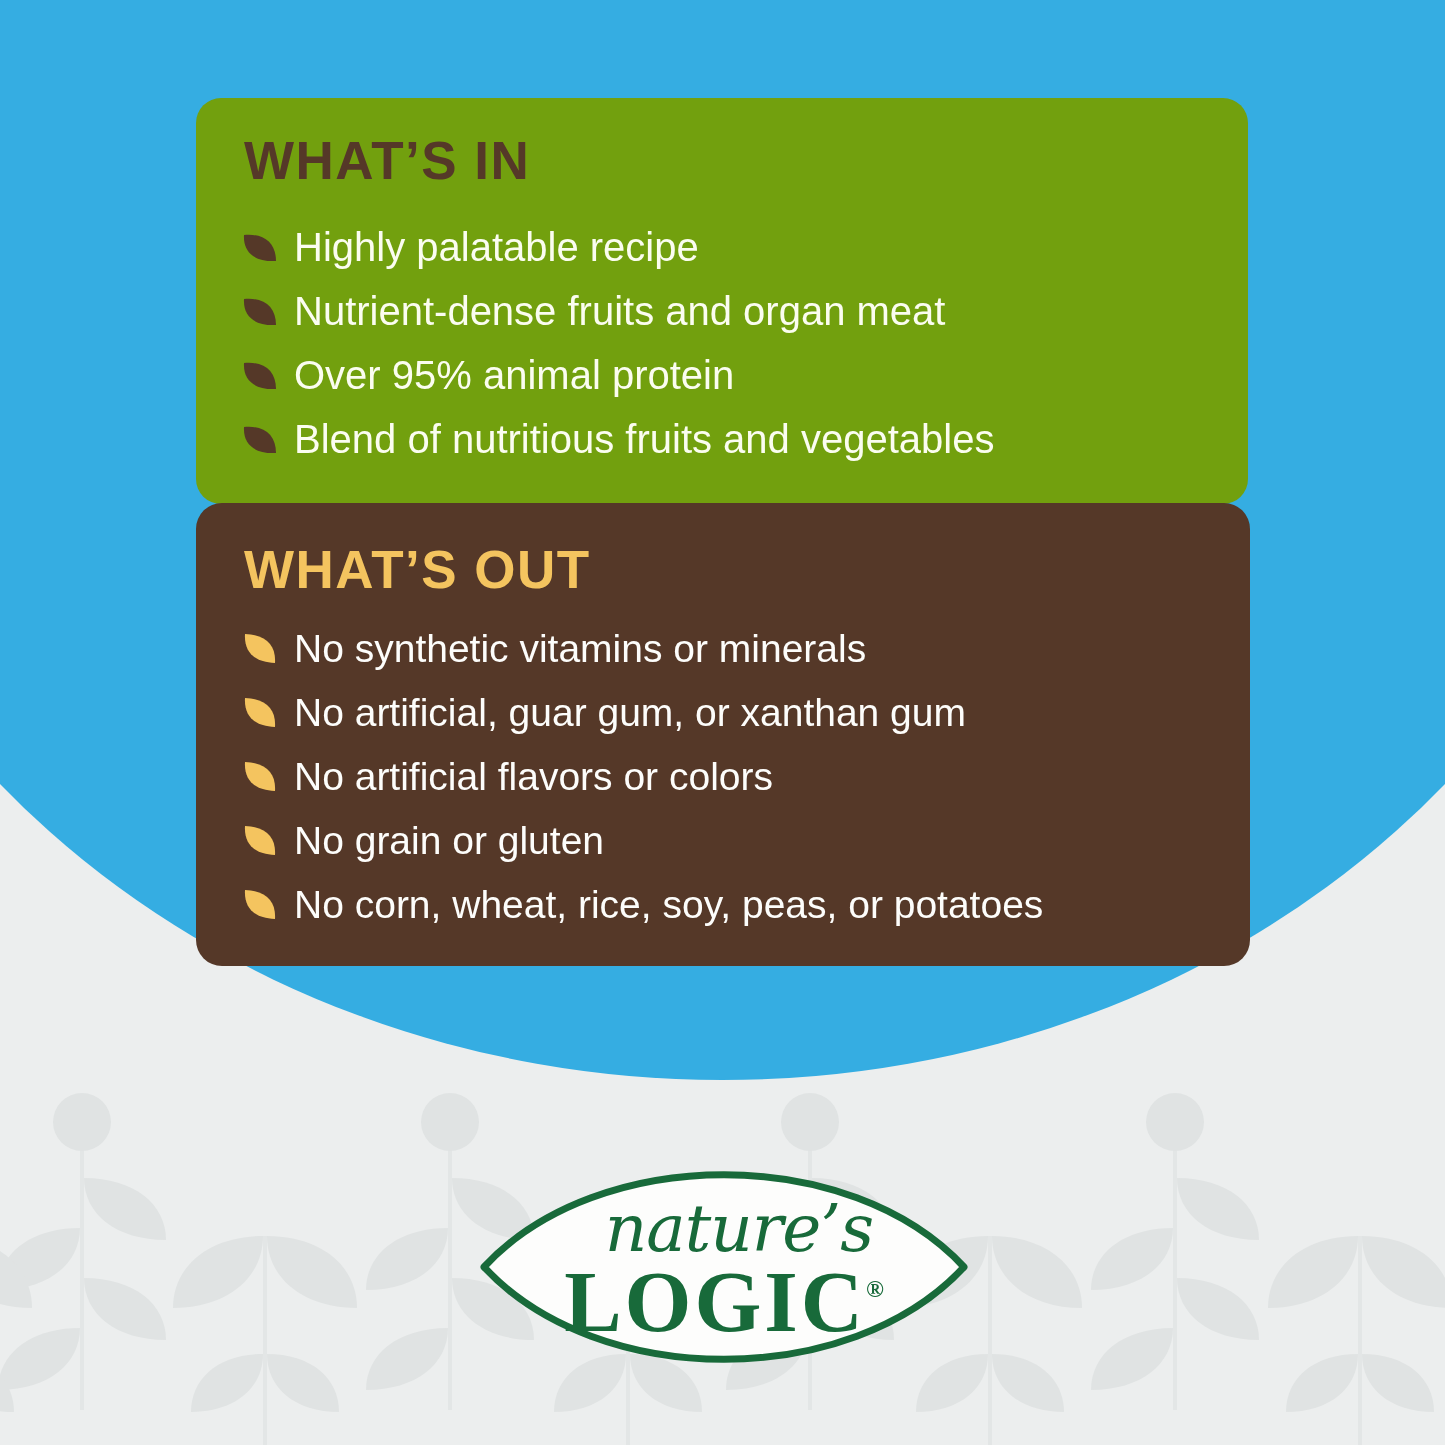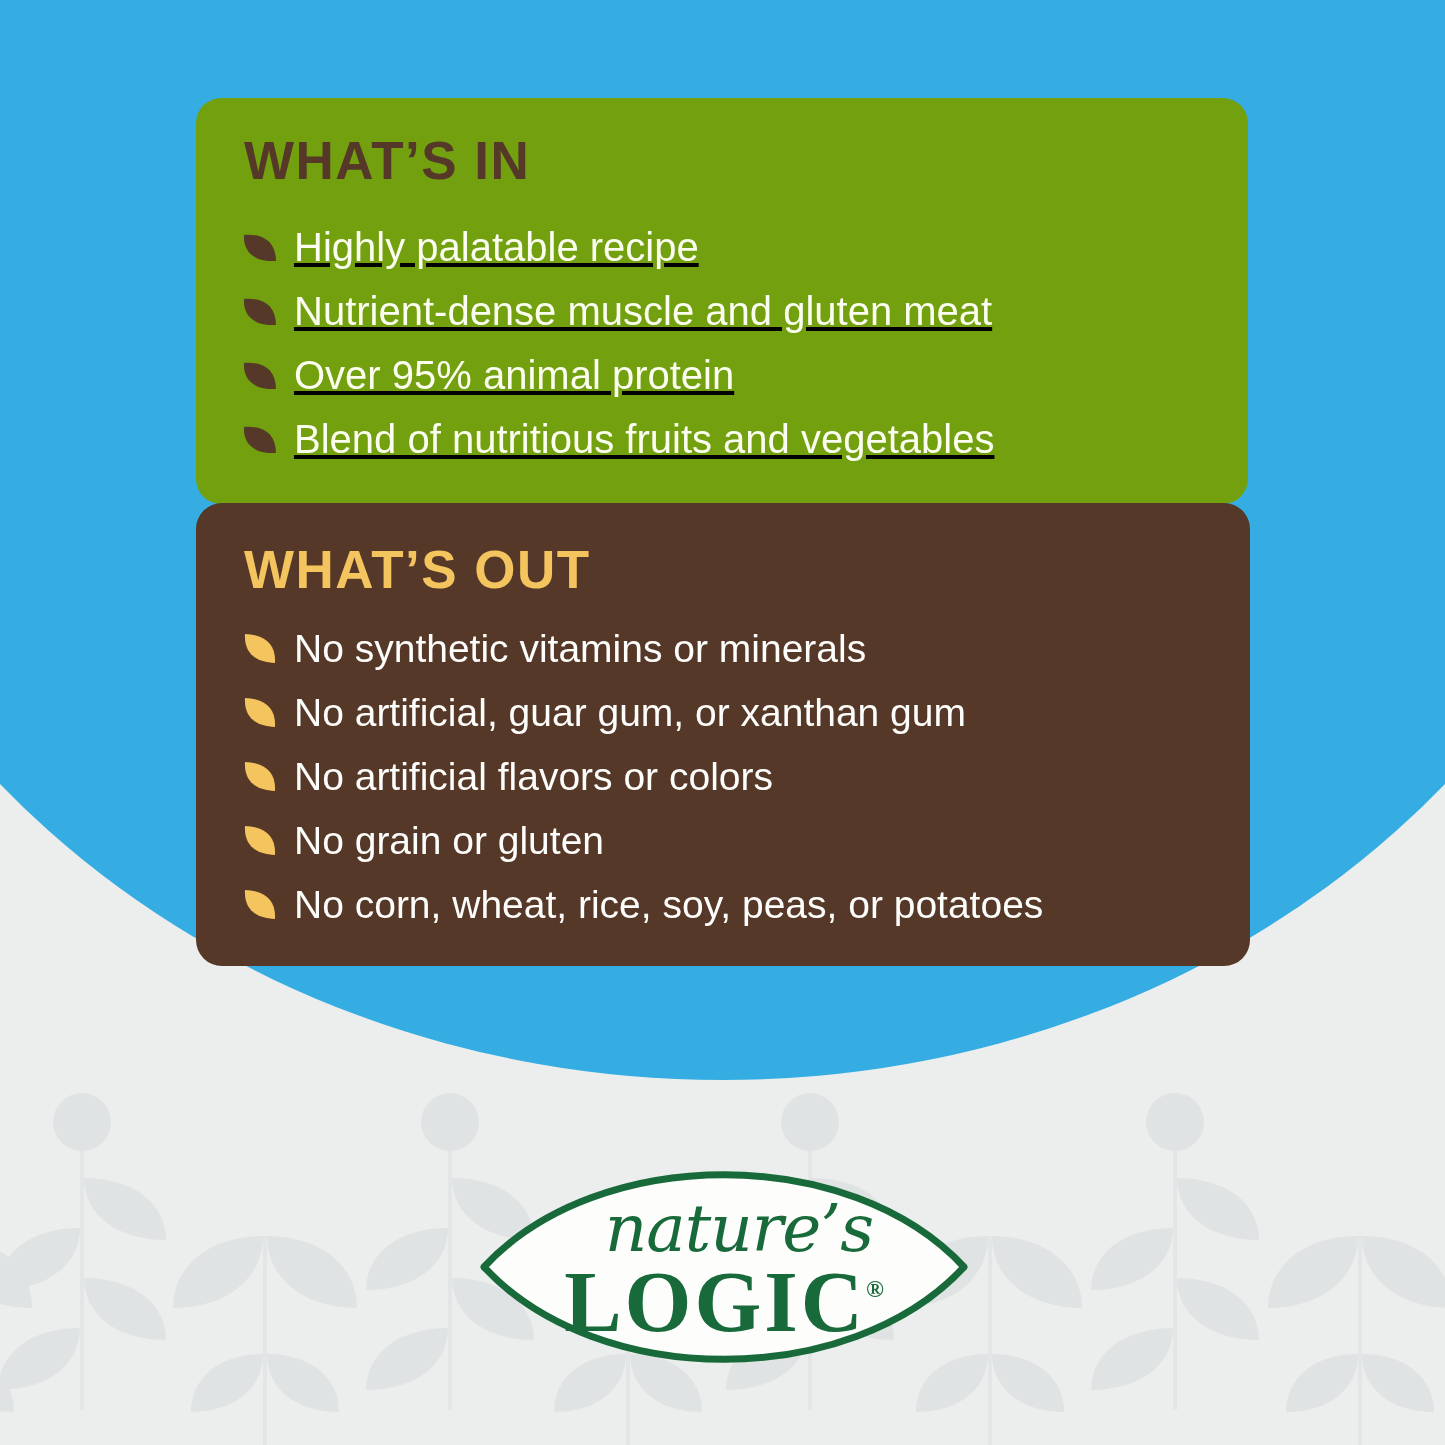--- a/index.html
+++ b/index.html
@@ -89,21 +89,21 @@
     list-style: none;
   }
   .panel-in .bullet-list { top: 117px; }
   .panel-out .bullet-list { top: 113px; }
 
   .bullet-row {
     display: flex;
     align-items: center;
     white-space: nowrap;
   }
-  .panel-in .bullet-row { height: 64px; text-decoration: underline; }
+  .panel-in .bullet-row { height: 64px; }
   .panel-out .bullet-row { height: 64px; }
 
   .leaf-bullet {
     flex: 0 0 auto;
     width: 36px;
     height: 36px;
     margin-right: 16px;
     position: relative;
   }
   .leaf-bullet svg { display: block; }
@@ -209,21 +209,21 @@
           </svg>
         </span>
         <span class="bullet-text">Highly palatable recipe</span>
       </li>
       <li class="bullet-row">
         <span class="leaf-bullet">
           <svg width="36" height="36" viewBox="0 0 36 36" xmlns="http://www.w3.org/2000/svg">
             <path d="M2 6 C22 4 34 14 34 32 C12 33 1 23 2 6 Z" fill="#553828"></path>
           </svg>
         </span>
-        <span class="bullet-text">Nutrient-dense muscle and gluten meat</span>
+        <span class="bullet-text">Nutrient-dense fruits and organ meat</span>
       </li>
       <li class="bullet-row">
         <span class="leaf-bullet">
           <svg width="36" height="36" viewBox="0 0 36 36" xmlns="http://www.w3.org/2000/svg">
             <path d="M2 6 C22 4 34 14 34 32 C12 33 1 23 2 6 Z" fill="#553828"></path>
           </svg>
         </span>
         <span class="bullet-text">Over 95% animal protein</span>
       </li>
       <li class="bullet-row">

